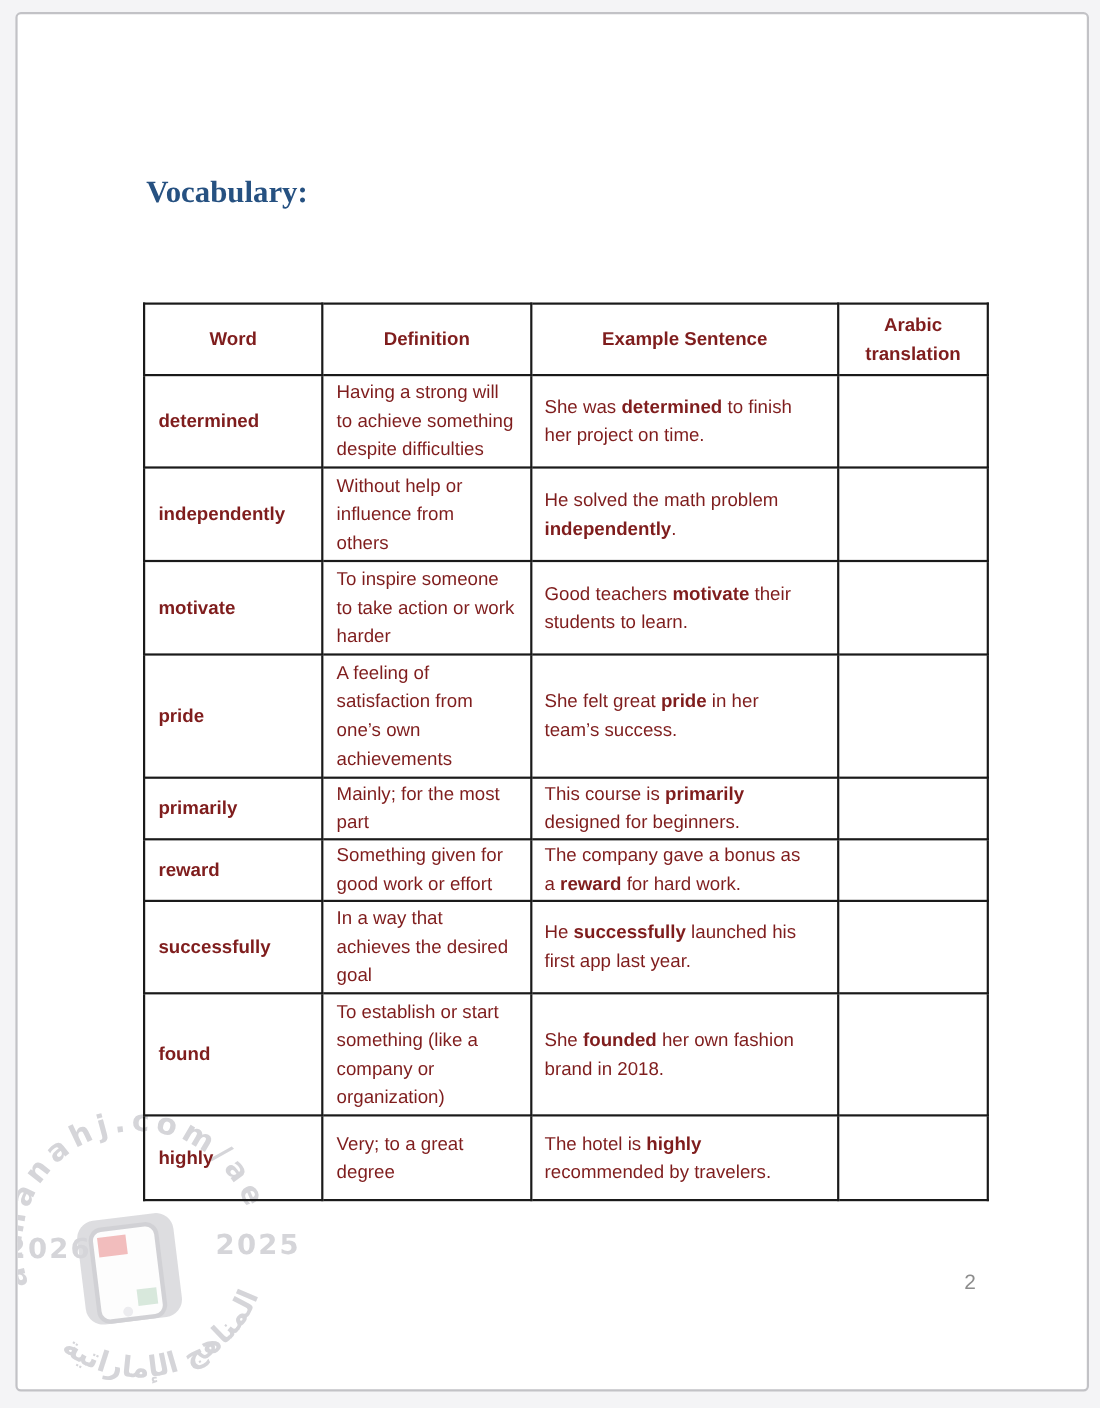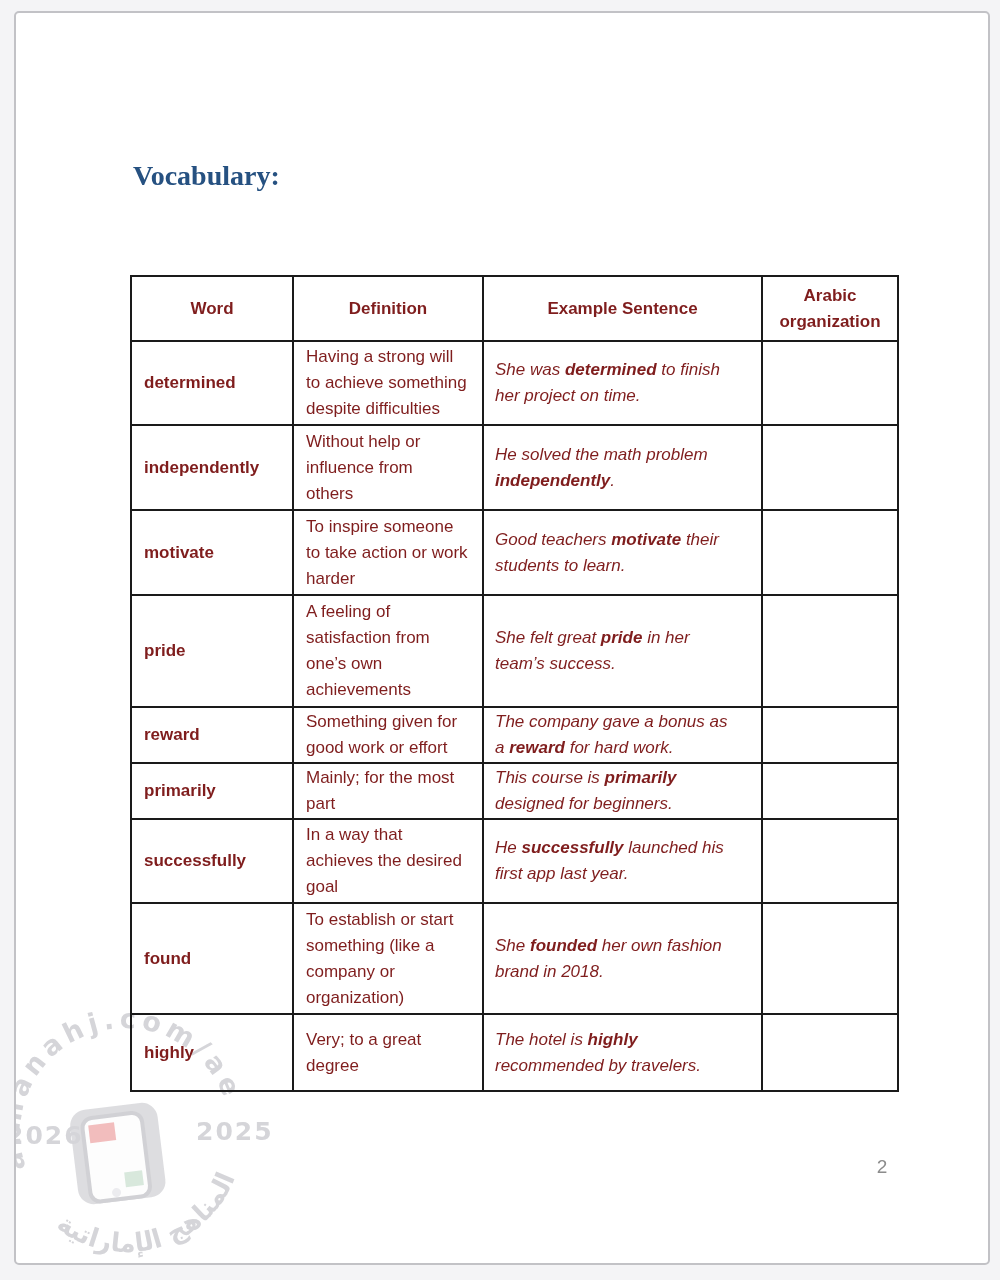--- a/index.html
+++ b/index.html
@@ -45,21 +45,21 @@
   }
   .vocab-table th {
     font-weight: bold;
     text-align: center;
     padding: 2px 6px;
     height: 59px;
   }
   .vocab-table td { padding: 1px 8px 1px 12px; }
   td.word-cell { font-weight: bold; }
   td.definition-cell { white-space: pre-line; }
-  td.example-cell { padding-left: 11px; font-style: italic; }
+  td.example-cell { padding-left: 11px; }
   .col-word   { width: 162px; }
   .col-def    { width: 190px; }
   .col-ex     { width: 279px; }
   .col-arabic { width: 136px; }
   .page-number {
     position: absolute;
     left: 846px; top: 1143px;
     width: 40px;
     text-align: center;
     font-size: 19px;
@@ -110,21 +110,21 @@
       <col class="col-word">
         <col class="col-def">
         <col class="col-ex">
         <col class="col-arabic">
     </colgroup>
     <thead>
         <tr>
           <th>Word</th>
           <th>Definition</th>
           <th>Example Sentence</th>
-          <th>Arabic organization</th>
+          <th>Arabic translation</th>
         </tr>
       </thead>
     <tbody>
         <tr style="height: 84px;">
           <td class="word-cell">determined</td>
           <td class="definition-cell">Having a strong will
 to achieve something
 despite difficulties</td>
           <td class="example-cell">She was <b>determined</b> to finish<br>her project on time.</td>
           <td></td>
@@ -148,31 +148,31 @@
         <tr style="height: 112px;">
           <td class="word-cell">pride</td>
           <td class="definition-cell">A feeling of
 satisfaction from
 one’s own
 achievements</td>
           <td class="example-cell">She felt great <b>pride</b> in her<br>team’s success.</td>
           <td></td>
         </tr>
         <tr style="height: 56px;">
+          <td class="word-cell">primarily</td>
+          <td class="definition-cell">Mainly; for the most
+part</td>
+          <td class="example-cell">This course is <b>primarily</b><br>designed for beginners.</td>
+          <td></td>
+        </tr>
+        <tr style="height: 56px;">
           <td class="word-cell">reward</td>
           <td class="definition-cell">Something given for
 good work or effort</td>
           <td class="example-cell">The company gave a bonus as<br>a <b>reward</b> for hard work.</td>
-          <td></td>
-        </tr>
-        <tr style="height: 56px;">
-          <td class="word-cell">primarily</td>
-          <td class="definition-cell">Mainly; for the most
-part</td>
-          <td class="example-cell">This course is <b>primarily</b><br>designed for beginners.</td>
           <td></td>
         </tr>
         <tr style="height: 84px;">
           <td class="word-cell">successfully</td>
           <td class="definition-cell">In a way that
 achieves the desired
 goal</td>
           <td class="example-cell">He <b>successfully</b> launched his<br>first app last year.</td>
           <td></td>
         </tr>

